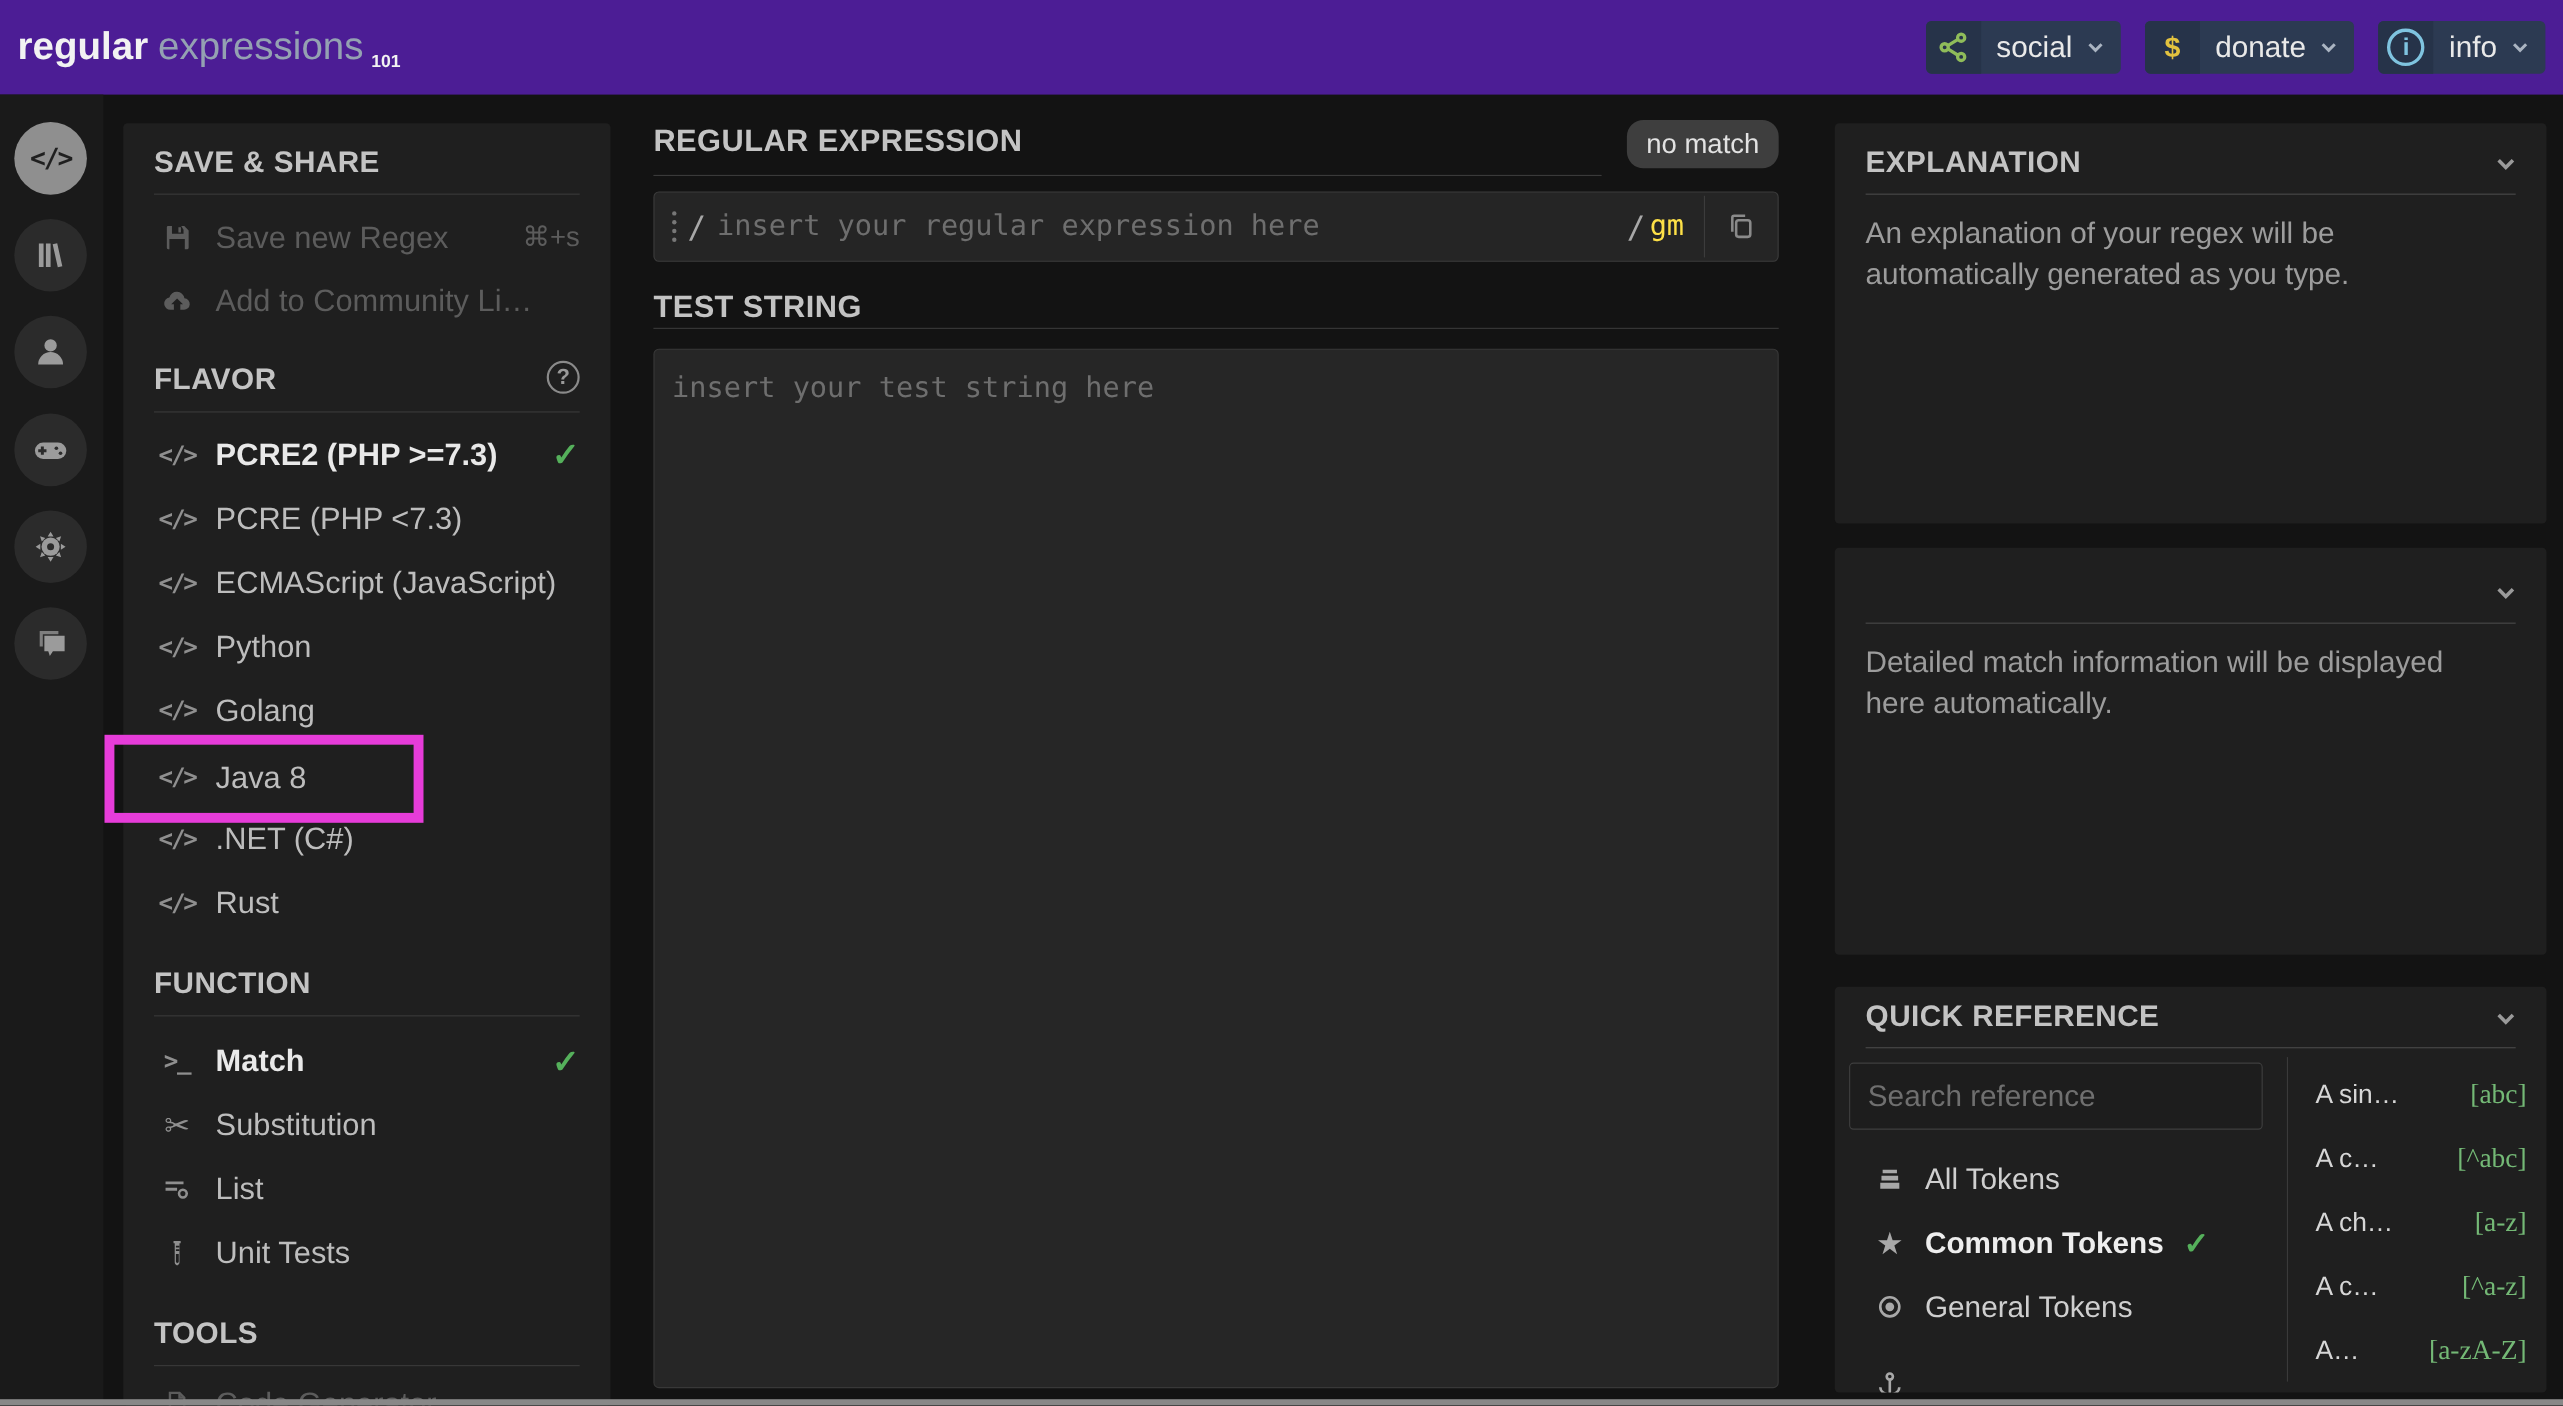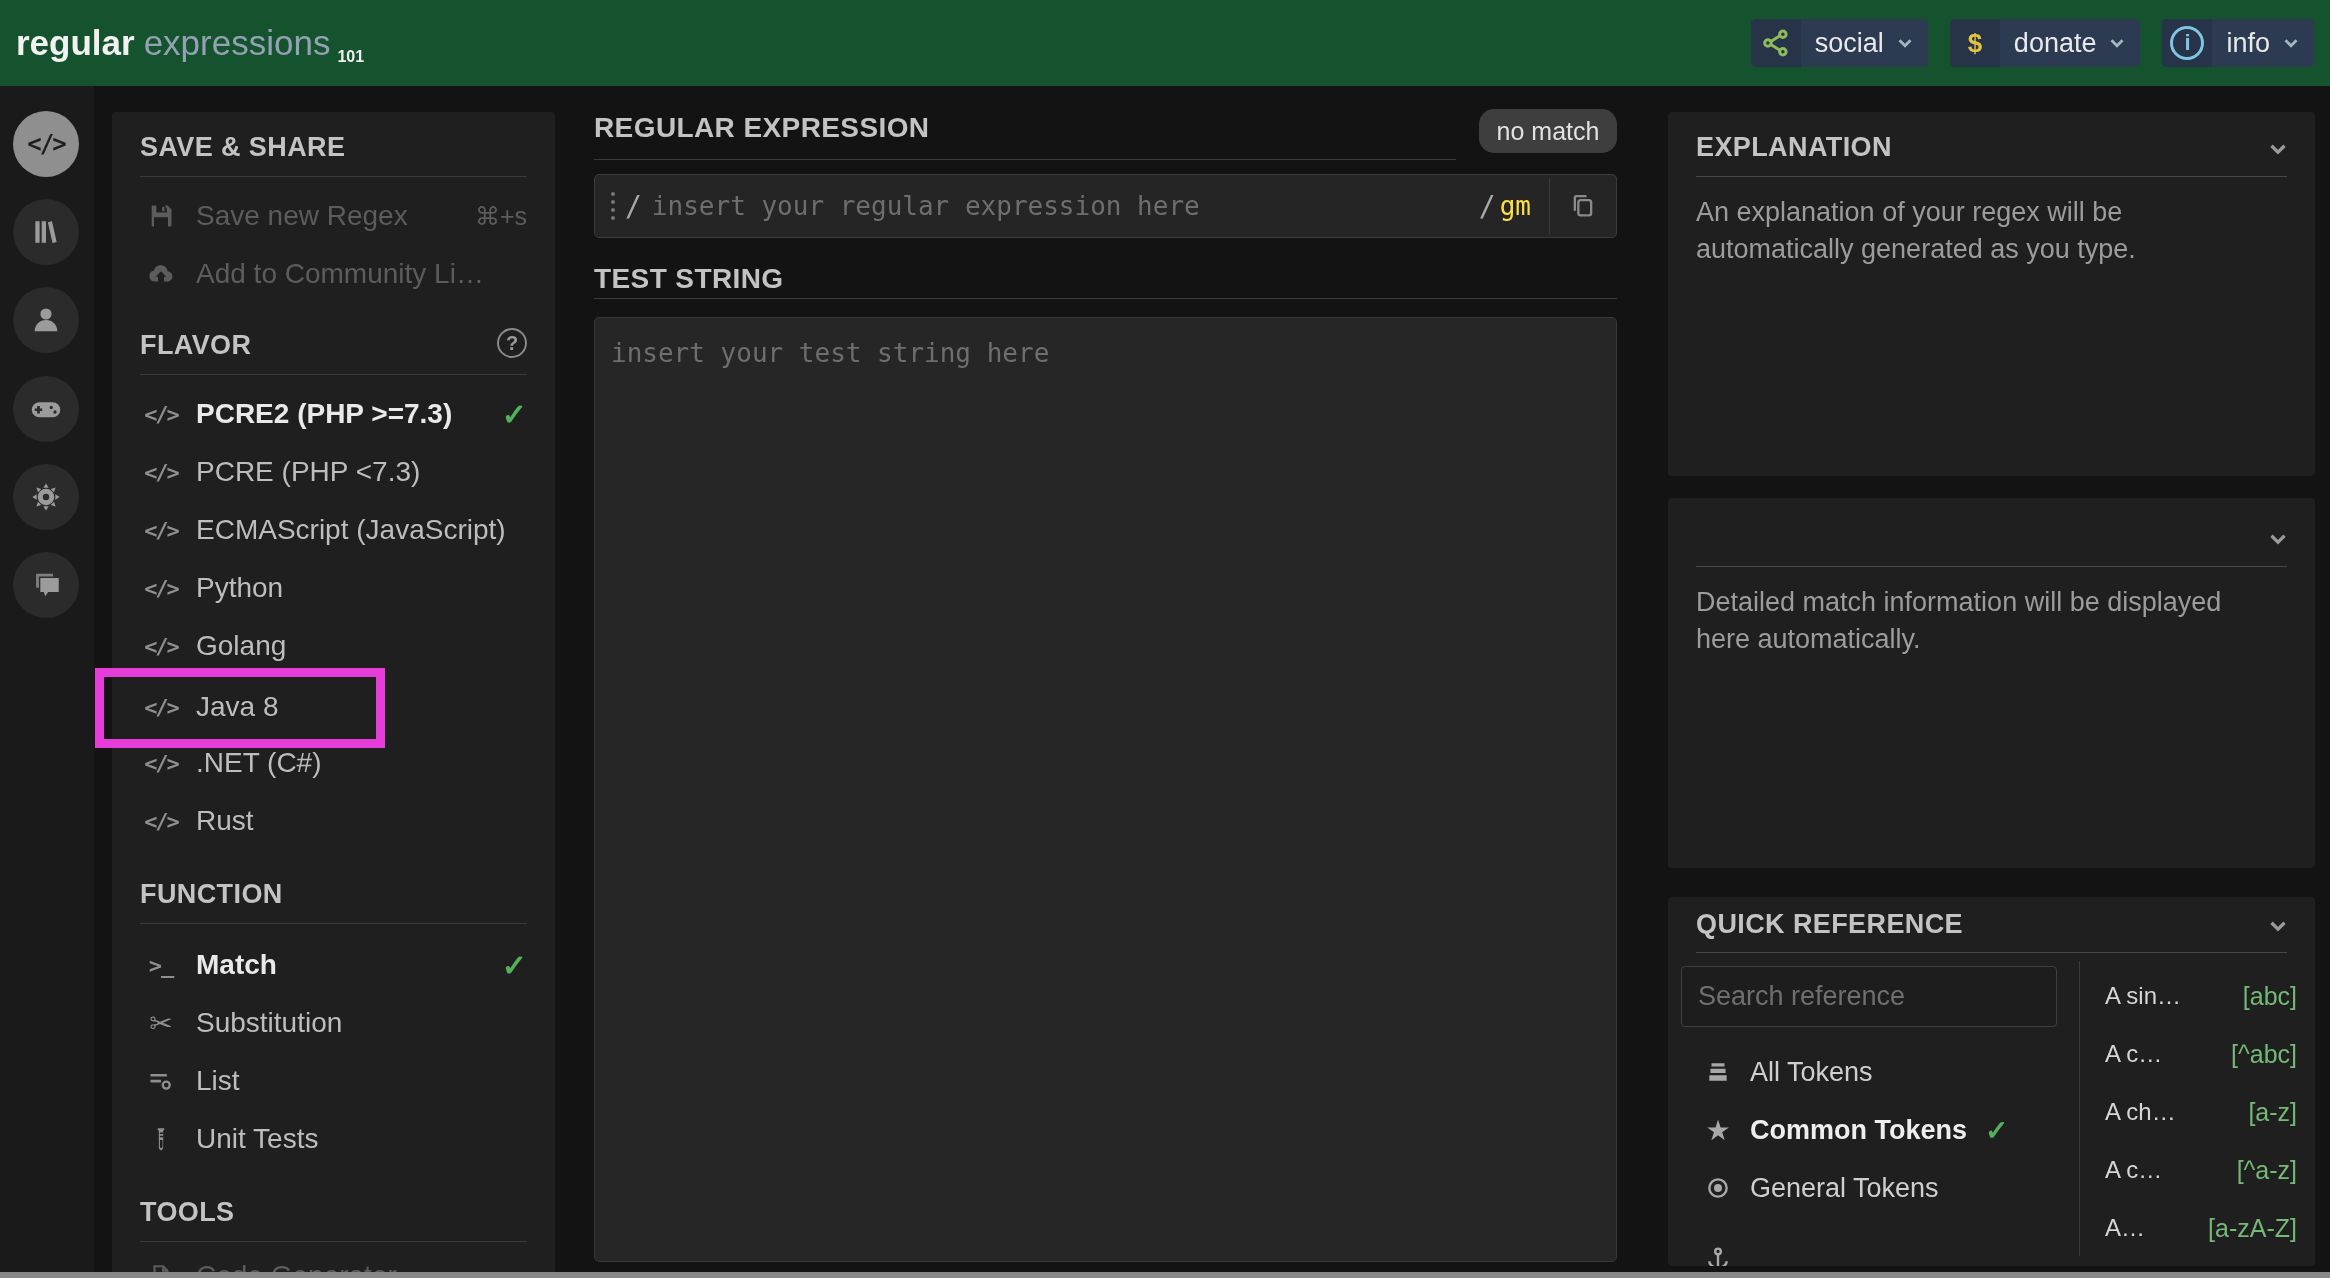--- a/index.html
+++ b/index.html
@@ -3,21 +3,21 @@
 <meta charset="utf-8">
 <style>
   * { margin:0; padding:0; box-sizing:border-box; }
   html,body { background:#131313; }
   #root {
     position:relative; width:2330px; height:1278px; overflow:hidden;
     background:#131313; font-family:"Liberation Sans", sans-serif;
     -webkit-font-smoothing:antialiased;
   }
   
-  .topbar { position:absolute; left:0; top:0; width:2330px; height:86px; background:#14532d; display:flex; align-items:center; }
+  .topbar { position:absolute; left:0; top:0; width:2330px; height:86px; background:#4c1d95; display:flex; align-items:center; }
   .logo { margin-left:16px; display:flex; align-items:baseline; white-space:nowrap; }
   .logo .p1 { color:#f2f2f2; font-size:35px; font-weight:600; }
   .logo .p2 { color:#94a1b2; font-size:35px; font-weight:300; margin-left:9px; }
   .logo .p3 { color:#f2f2f2; font-size:16px; font-weight:600; margin-left:7px; position:relative; top:7px; }
   .menus { position:absolute; right:16px; top:19px; display:flex; gap:22px; }
   .menu-btn { height:48px; background:#2c3a52; border-radius:5px; display:flex; align-items:center; cursor:pointer; }
   .menu-ic { width:50px; height:48px; background:#263349; border-radius:5px 0 0 5px; display:flex; align-items:center; justify-content:center; font-size:26px; font-weight:700; }
   .menu-lb { color:#e9e9e9; font-size:27px; margin:0 10px 0 14px; }
   .menu-ch { margin-right:12px; color:#aab4c2; display:flex; }
   .ic-dollar { color:#e3c33f; }
@@ -65,21 +65,21 @@
   .search-wrap input { width:100%; height:100%; background:#1d1d1d; border:1px solid #3f3f3f; border-radius:4px; outline:none; padding:0 16px; color:#cfcfcf; font-size:27px; font-family:"Liberation Sans", sans-serif; }
   .search-wrap input::placeholder { color:#6f6f6f; }
   .qr-div { position:absolute; left:411px; top:64px; bottom:10px; width:1px; background:#3a3a3a; }
   .cat-row { position:absolute; left:32px; width:370px; height:44px; display:flex; align-items:center; color:#cfcfcf; font-size:27px; cursor:pointer; }
   .cat-row .ric { width:36px; display:flex; justify-content:center; color:#a8a8a8; flex:none; }
   .cat-row .lbl { margin-left:14px; white-space:nowrap; }
   .cat-row.sel .lbl { color:#eee; font-weight:700;text-align:center; }
   .cat-row .check { margin-left:18px; color:#55b05b; font-size:28px; font-weight:700; }
   .qr-entry { position:absolute; left:437px; right:18px; height:44px; display:flex; align-items:center; cursor:pointer; }
   .qr-entry .desc { color:#d6d6d6; font-size:24px; white-space:nowrap; }
-  .qr-entry .code { margin-left:auto; color:#74b976; font-family:Liberation Sans, sans-serif; font-size:25px; white-space:nowrap; }
+  .qr-entry .code { margin-left:auto; color:#74b976; font-family:Liberation Serif, serif; font-size:25px; white-space:nowrap; }
   
   .annot { position:absolute; left:95px; top:668px; width:290px; height:80px; border:9px solid #e63cd9; z-index:9; pointer-events:none; }
   .bottom-strip { position:absolute; left:0; bottom:0; width:2330px; height:6px; background:#888; z-index:10; }
   svg { display:block; }
 </style>
 </head>
 <body>
 
 <div id="root">
 

